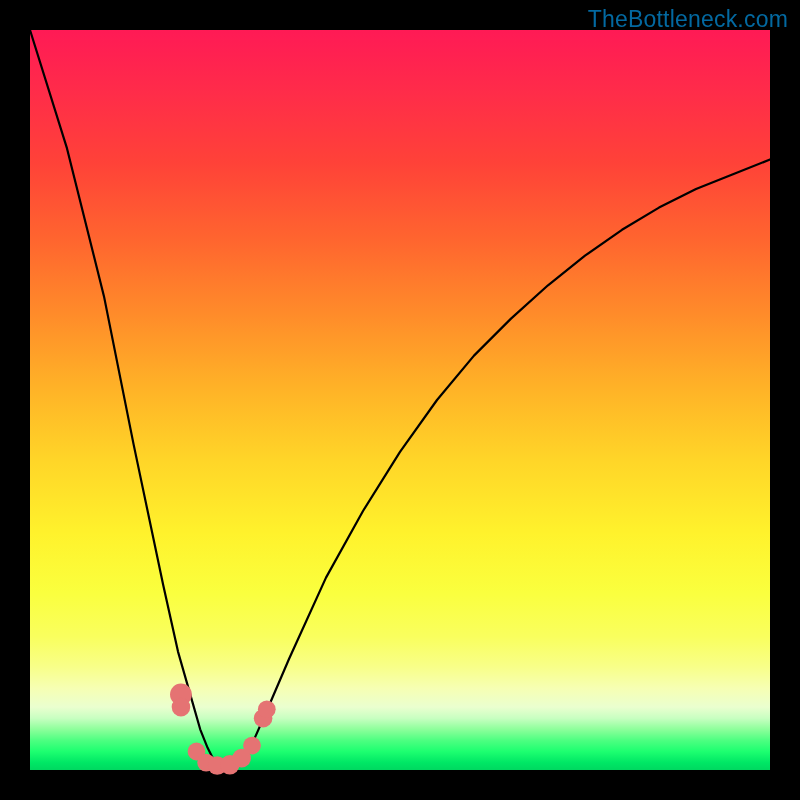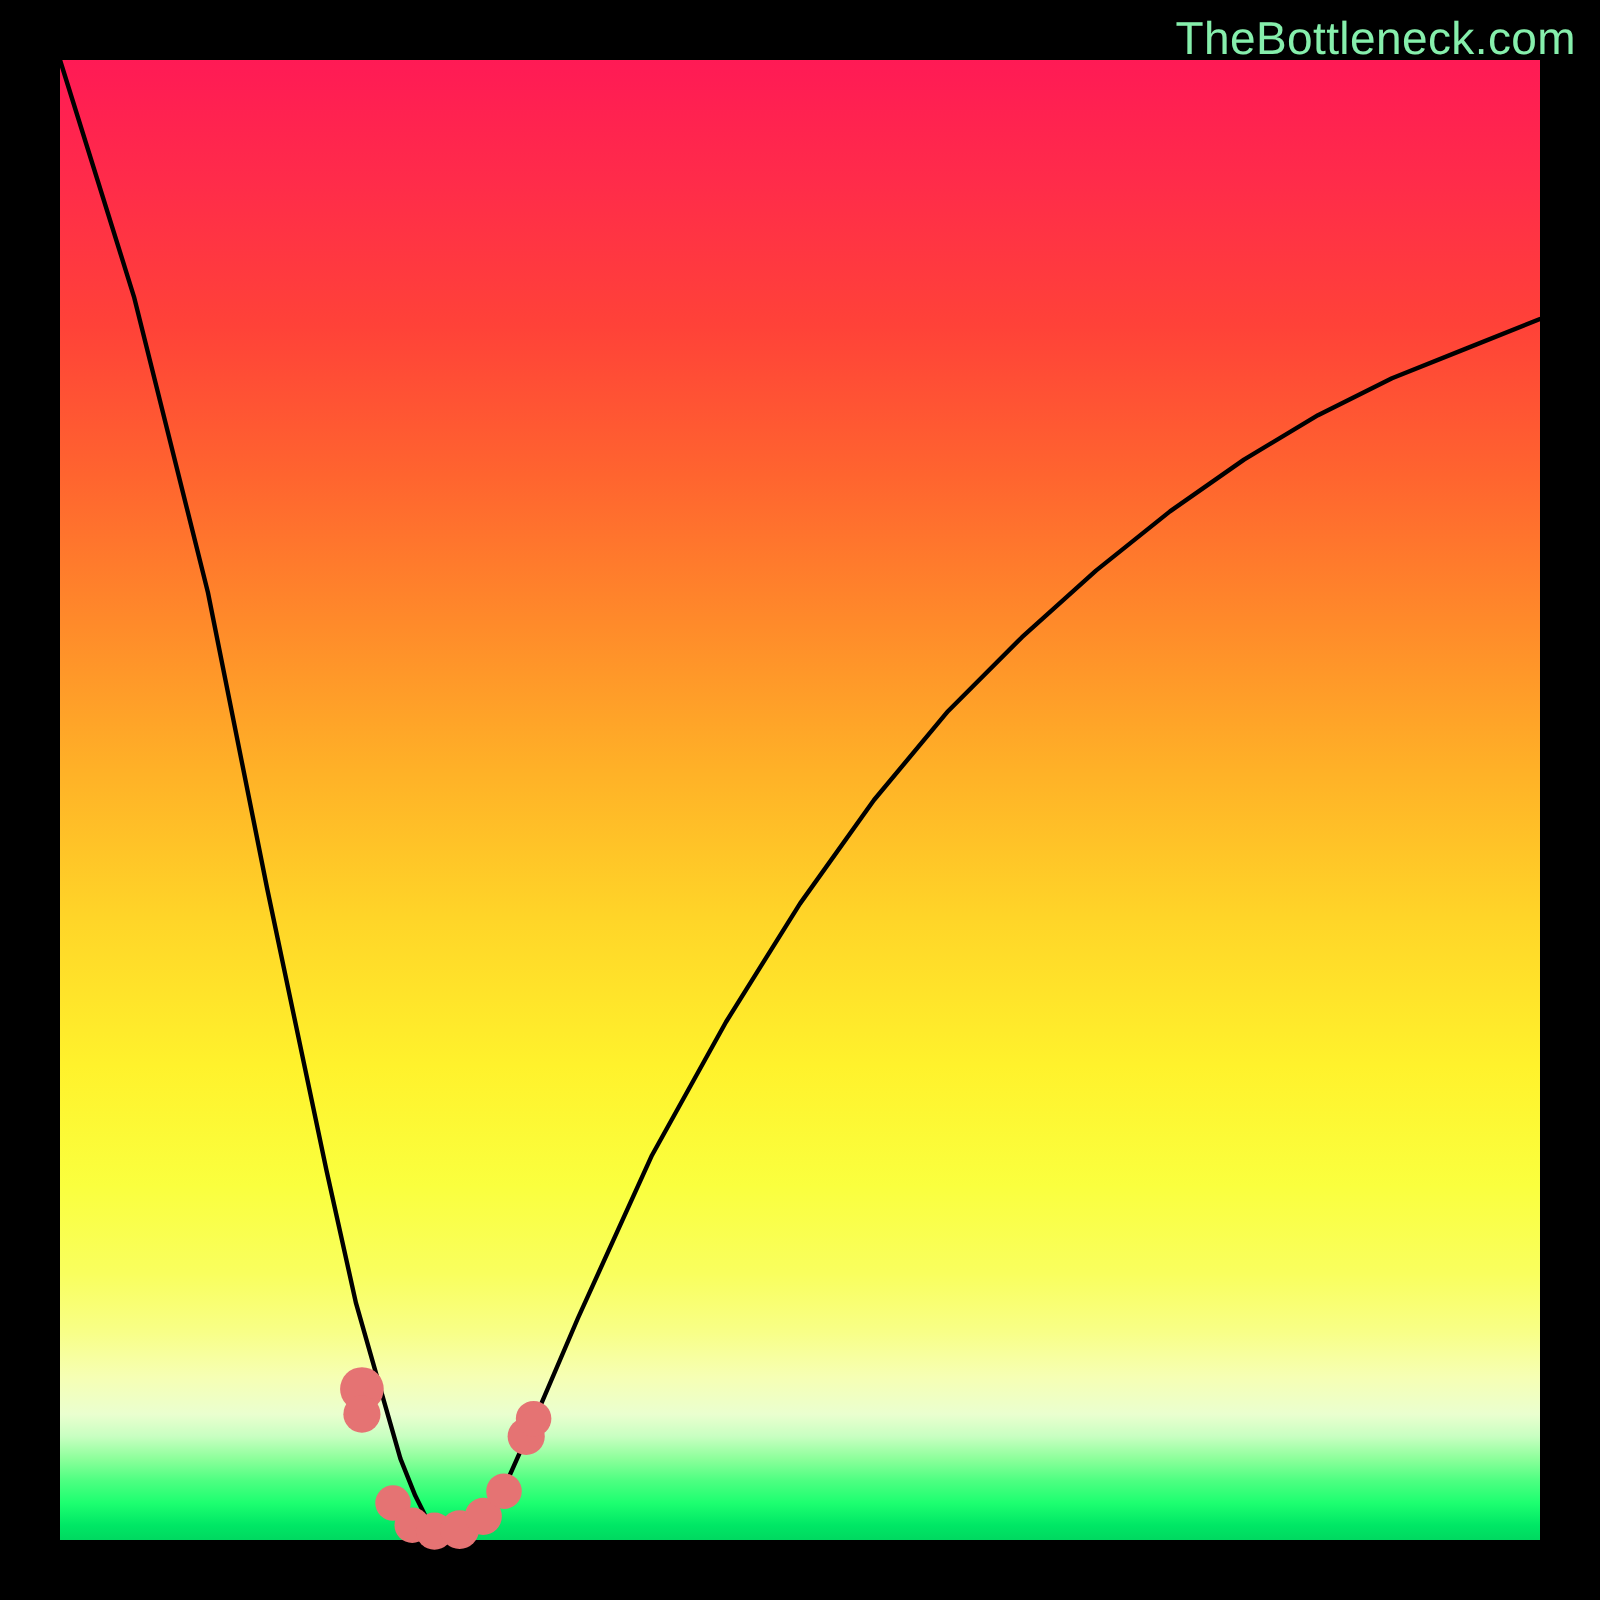--- a/index.html
+++ b/index.html
@@ -44,21 +44,21 @@
       #4dff81 96%,
       #1dff70 97.5%,
       #00e765 99%,
       #00d860 100%
     );
   }
   .watermark {
     position: absolute;
     top: 6px;
     right: 12px;
-    color: #86efac;
+    color: #0369a1;
     font-size: 23px;
     letter-spacing: 0.2px;
     font-weight: 500;
     user-select: none;
   }
   svg.curve {
     position: absolute;
     left: 0;
     top: 0;
     width: 740px;

